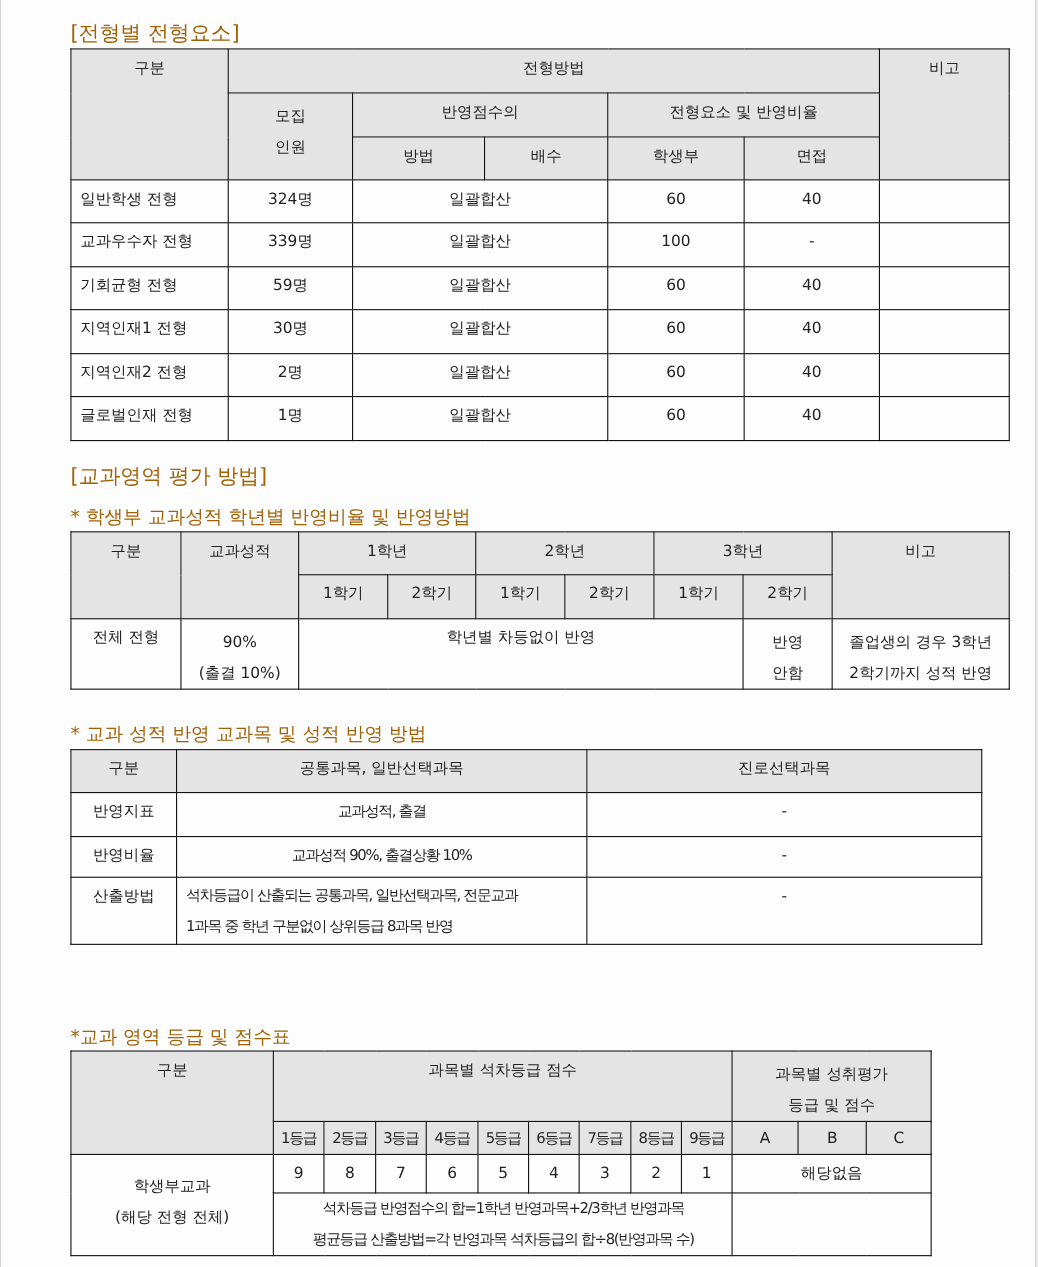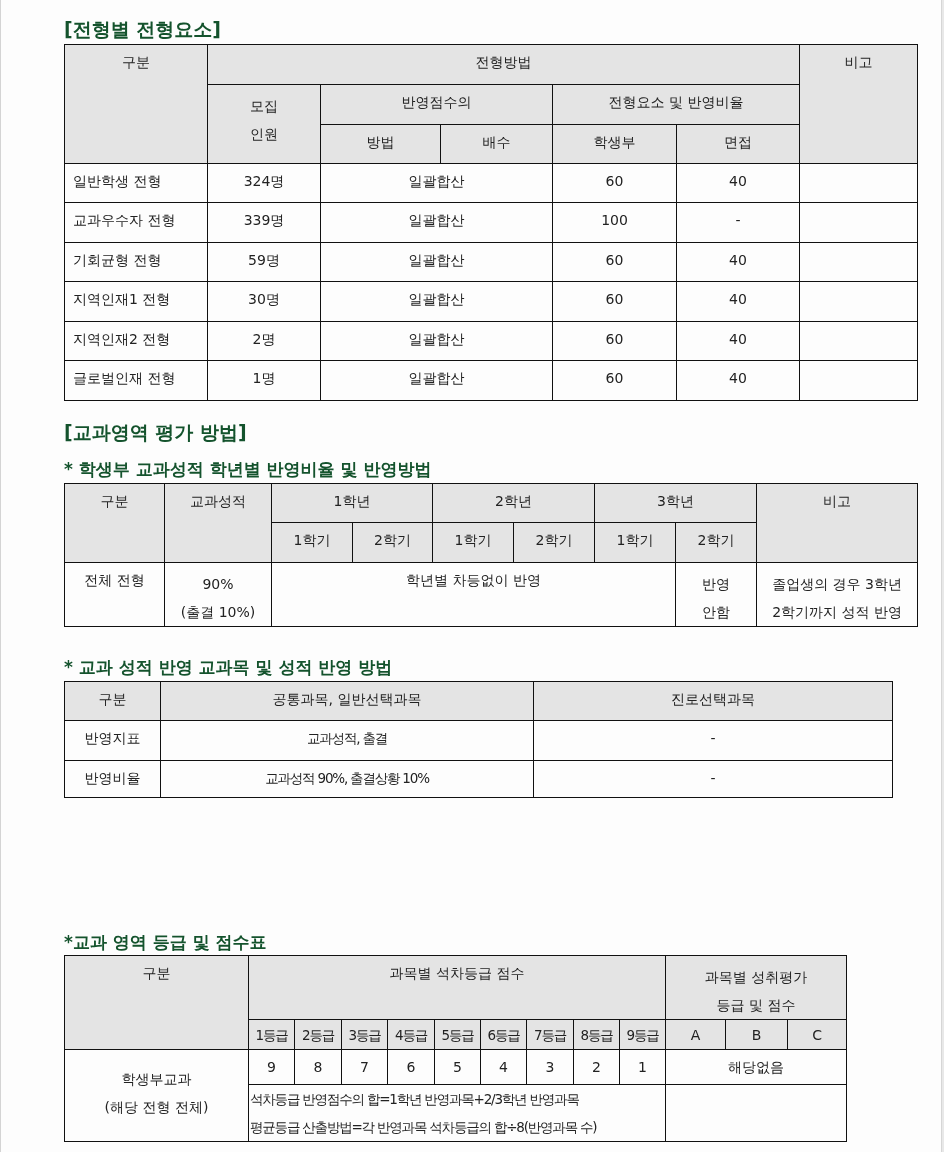--- a/index.html
+++ b/index.html
@@ -2,21 +2,21 @@
 <html><head>
 <meta charset="utf-8">
 <style>
   html, body { margin: 0; padding: 0; }
   body {
     width: 944px; height: 1152px; background: #fdfdfd; position: relative; overflow: hidden;
     font-family: "DejaVu Sans", sans-serif; color: #222;
   }
   .edge-left { position: absolute; left: 0; top: 0; width: 1px; height: 1152px; background: #d4d4d4; }
   .edge-right { position: absolute; left: 941px; top: 0; width: 3px; height: 1152px; background: #e8e8e8; border-left: 1px solid #d6d6d6; box-sizing: border-box; }
-  .heading { position: absolute; left: 64px; font-weight: bold; color: #14532d; white-space: nowrap; }
+  .heading { position: absolute; left: 64px; font-weight: normal; color: #a16207; white-space: nowrap; }
   .h1 { font-size: 19px; }
   .h2 { font-size: 17px; }
   table { position: absolute; border-collapse: collapse; table-layout: fixed; }
   td {
     border: 1.5px solid #111; font-size: 14px; color: #222; padding: 0; text-align: center;
     vertical-align: top; line-height: 18px; overflow: hidden; white-space: nowrap;
   }
   td.hd { background: #e4e4e4; }
   td.left { text-align: left; padding-left: 8px; }
   td .t { display: block; padding-top: 8px; }
@@ -309,20 +309,31 @@
           <span class="t">-</span>
         </td>
   </tr>
   <tr style="height:37px">
     <td>
           <span class="t">반영비율</span>
         </td>
     <td>
           <span class="t cond">교과성적 90%, 출결상황 10%</span>
         </td>
+    <td>
+          <span class="t">-</span>
+        </td>
+  </tr>
+  <tr style="height:61px">
+    <td>
+          <span class="t">산출방법</span>
+        </td>
+    <td class="left">
+      <span class="two-line cond" style="line-height:28px;padding-top:2px;"><span>석차등급이 산출되는 공통과목, 일반선택과목, 전문교과</span><br><span>1과목 중 학년 구분없이 상위등급 8과목 반영</span></span>
+    </td>
     <td>
           <span class="t">-</span>
         </td>
   </tr>
 </tbody>
   </table>
 
 <div class="heading h2" style="top:931px;">*교과 영역 등급 및 점수표</div>
 
 <table style="left:64px; top:955px; width:782px;">
@@ -376,19 +387,19 @@
     <td class="mid">7</td>
     <td class="mid">6</td>
     <td class="mid">5</td>
     <td class="mid">4</td>
     <td class="mid">3</td>
     <td class="mid">2</td>
     <td class="mid">1</td>
     <td colspan="3" class="mid">해당없음</td>
   </tr>
   <tr style="height:56px">
-    <td colspan="9" style="text-align:left; padding-left:1px;">
+    <td colspan="9" style="text-align:center; padding-left:1px;">
       <span class="two-line cond" style="padding-top:0px;"><span>석차등급 반영점수의 합=1학년 반영과목+2/3학년 반영과목</span><br><span>평균등급 산출방법=각 반영과목 석차등급의 합÷8(반영과목 수)</span></span>
     </td>
     <td colspan="3"></td>
   </tr>
 </tbody>
   </table>
 
 </body></html>

